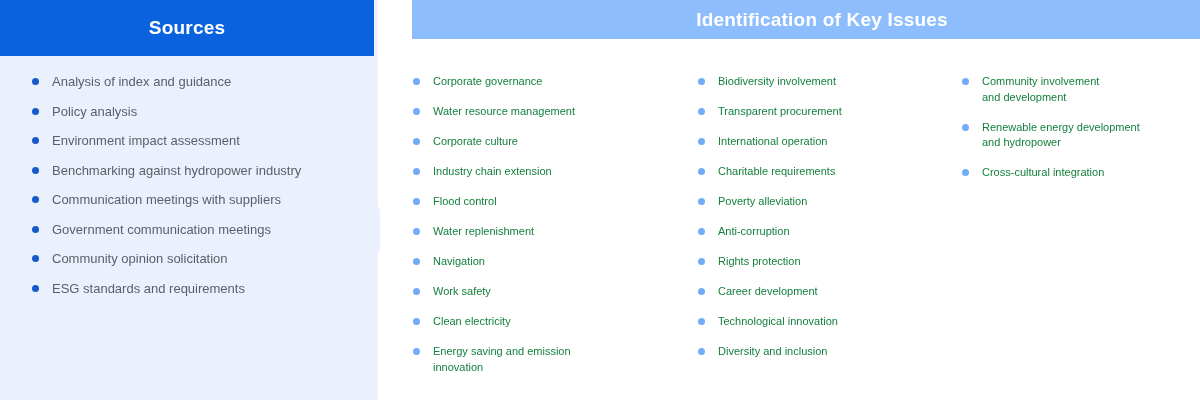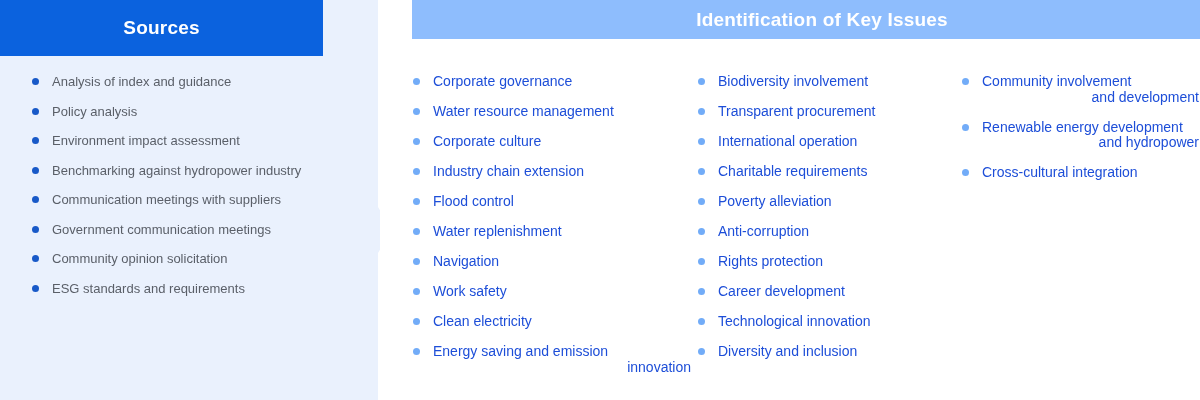--- a/index.html
+++ b/index.html
@@ -18,21 +18,21 @@
   
   .left-panel {
     position: absolute;
     left: 0; top: 0;
     width: 378px; height: 400px;
     background: #eaf1fd;
   }
   .left-header {
     position: absolute;
     left: 0; top: 0;
-    width: 323px; height: 56px;
+    width: 374px; height: 56px;
     background: #0b62de;
     display: flex;
     align-items: center;
     justify-content: center;
   }
   .left-header .htext {
     color: #ffffff;
     font-size: 19px;
     font-weight: bold;
     letter-spacing: .2px;
@@ -99,33 +99,33 @@
   }
   .col { list-style: none; }
   .col-1 { width: 278px; margin-left: 33px; }
   .col-2 { width: 255px; margin-left: 7px; }
   .col-3 { width: 237px; margin-left: 9px; }
 
   .col li {
     position: relative;
     padding-left: 20px;
     margin-bottom: 14.5px;
-    font-size: 14px;
+    font-size: 11px;
     line-height: 15.5px;
-    color: #1d4ed8;
+    color: #15803d;
   }
   .col li.one-line { white-space: nowrap; }
   .col li .dot {
     position: absolute;
     left: 0px; top: 4px;
     width: 7px; height: 7px;
     border-radius: 50%;
     background: #72acf8;
   }
-  .col li .l2 { display: block; text-align: right; }
+  .col li .l2 { display: block; }
 </style>
 </head>
 <body>
 
 <div id="board">
 
   <div class="left-panel">
     <div class="left-header">
       <span class="htext">Sources</span>
     </div>

